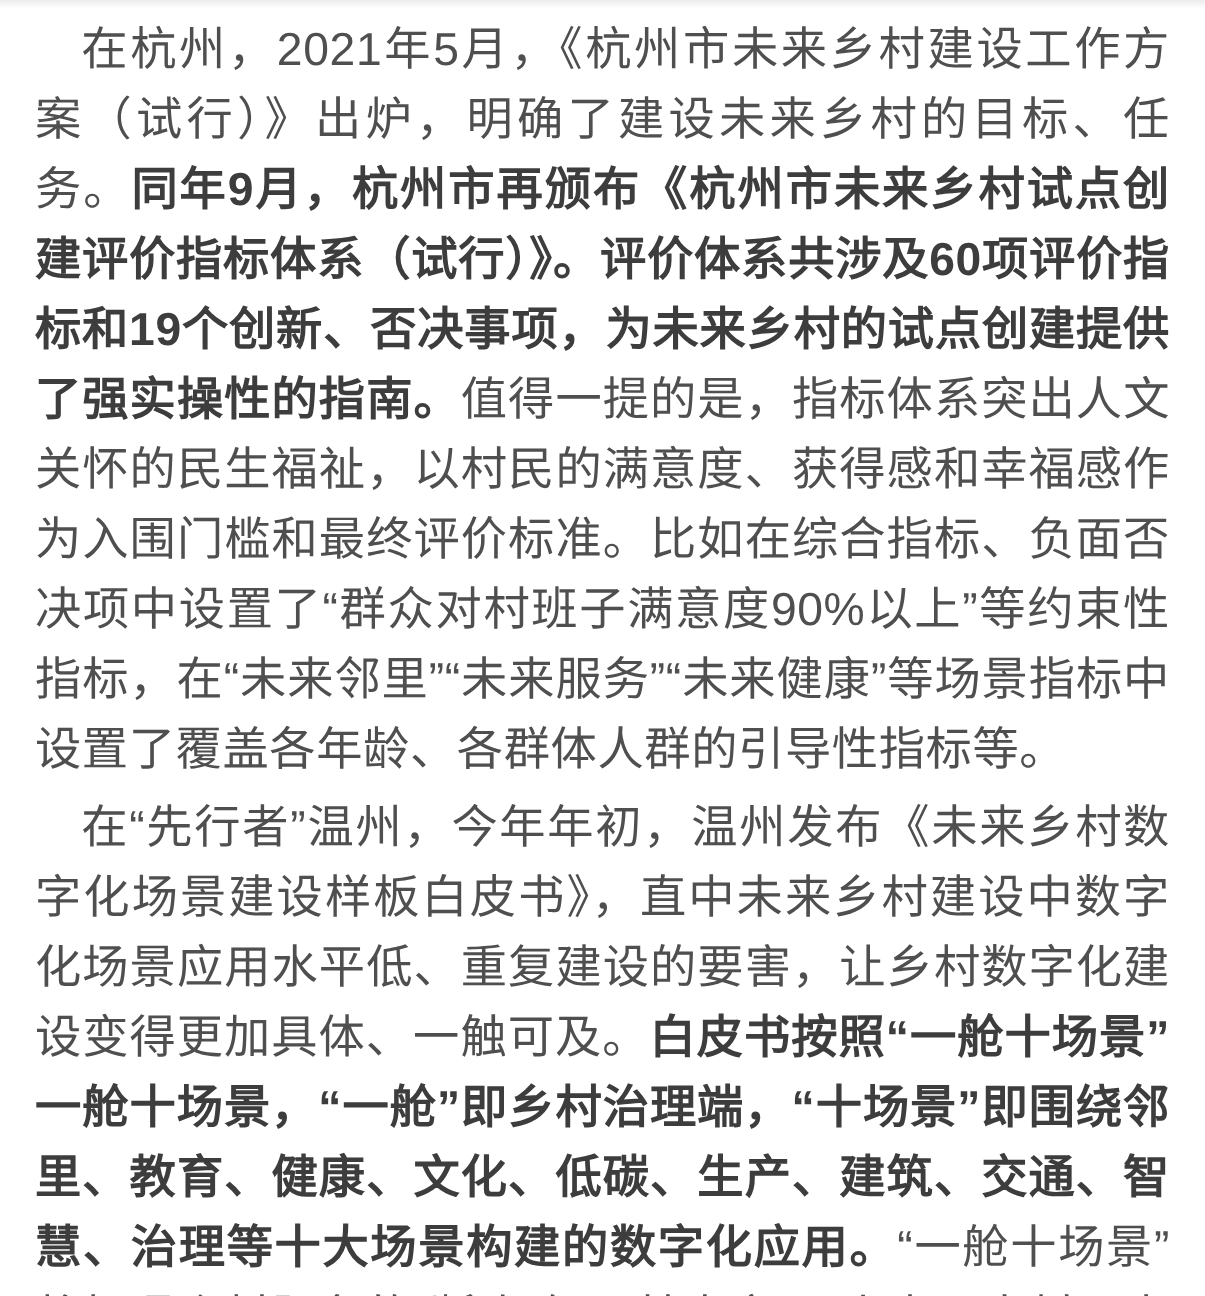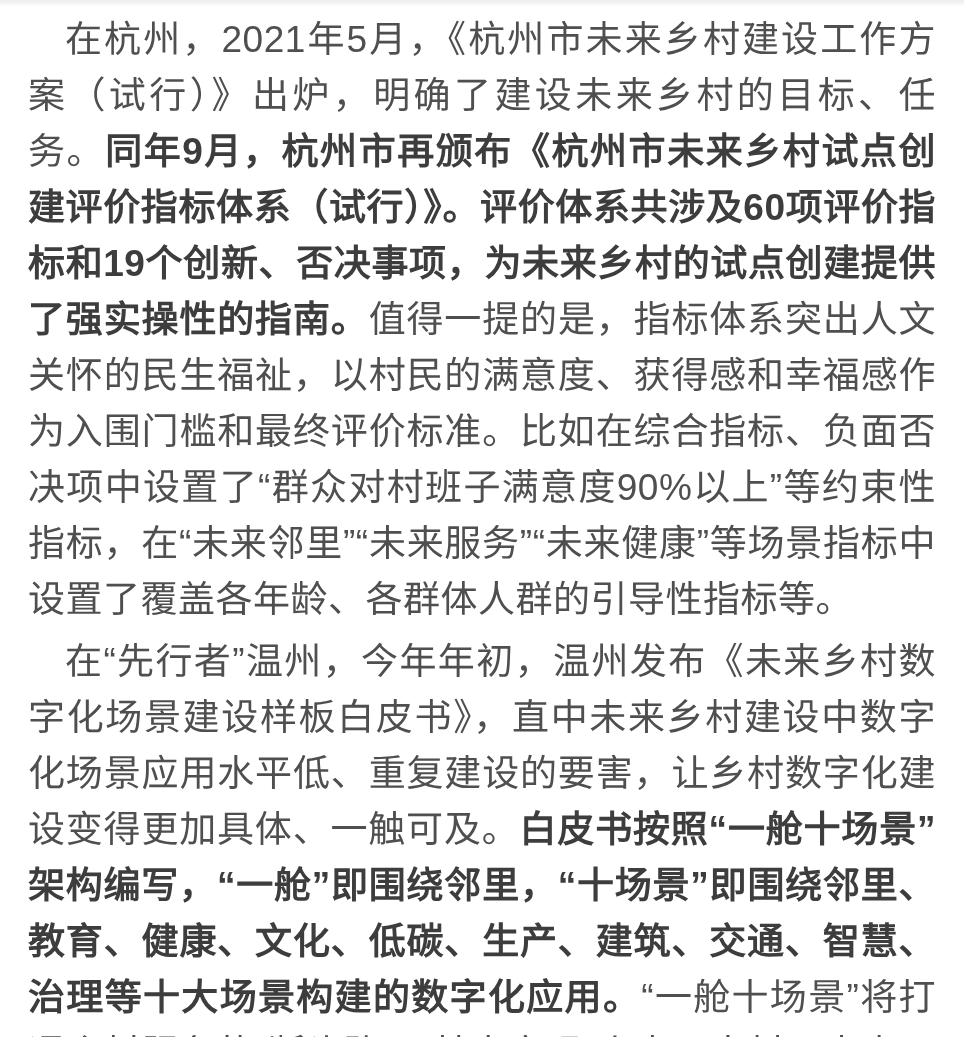--- a/index.html
+++ b/index.html
@@ -50,15 +50,15 @@
     color: var(--bold-text-color, #3d3d3d);
   }
 </style>
 </head>
 <body>
 
 <div class="page">
   <div class="top-fade"></div>
   <div class="article">
     <p class="para"><span class="run">在杭州，2021年5月，《杭州市未来乡村建设工作方案（试行）》出炉，明确了建设未来乡村的目标、任务。</span><span class="run bold">同年9月，杭州市再颁布《杭州市未来乡村试点创建评价指标体系（试行）》。评价体系共涉及60项评价指标和19个创新、否决事项，为未来乡村的试点创建提供了强实操性的指南。</span><span class="run">值得一提的是，指标体系突出人文关怀的民生福祉，以村民的满意度、获得感和幸福感作为入围门槛和最终评价标准。比如在综合指标、负面否决项中设置了“群众对村班子满意度90%以上”等约束性指标，在“未来邻里”“未来服务”“未来健康”等场景指标中设置了覆盖各年龄、各群体人群的引导性指标等。</span></p>
-    <p class="para"><span class="run">在“先行者”温州，今年年初，温州发布《未来乡村数字化场景建设样板白皮书》，直中未来乡村建设中数字化场景应用水平低、重复建设的要害，让乡村数字化建设变得更加具体、一触可及。</span><span class="run bold">白皮书按照“一舱十场景”架构编写，“一舱”即围绕邻里，“十场景”即围绕邻里、教育、健康、文化、低碳、生产、建筑、交通、智慧、治理等十大场景构建的数字化应用。</span><span class="run">“一舱十场景”将打通乡村服务的“断头路”，基本实现“小事不出村、大事不出区”的数字化便民服务。</span></p>
+    <p class="para"><span class="run">在“先行者”温州，今年年初，温州发布《未来乡村数字化场景建设样板白皮书》，直中未来乡村建设中数字化场景应用水平低、重复建设的要害，让乡村数字化建设变得更加具体、一触可及。</span><span class="run bold">白皮书按照“一舱十场景”一舱十场景，“一舱”即乡村治理端，“十场景”即围绕邻里、教育、健康、文化、低碳、生产、建筑、交通、智慧、治理等十大场景构建的数字化应用。</span><span class="run">“一舱十场景”将打通乡村服务的“断头路”，基本实现“小事不出村、大事不出区”的数字化便民服务。</span></p>
   </div>
 </div>
 
 </body></html>

